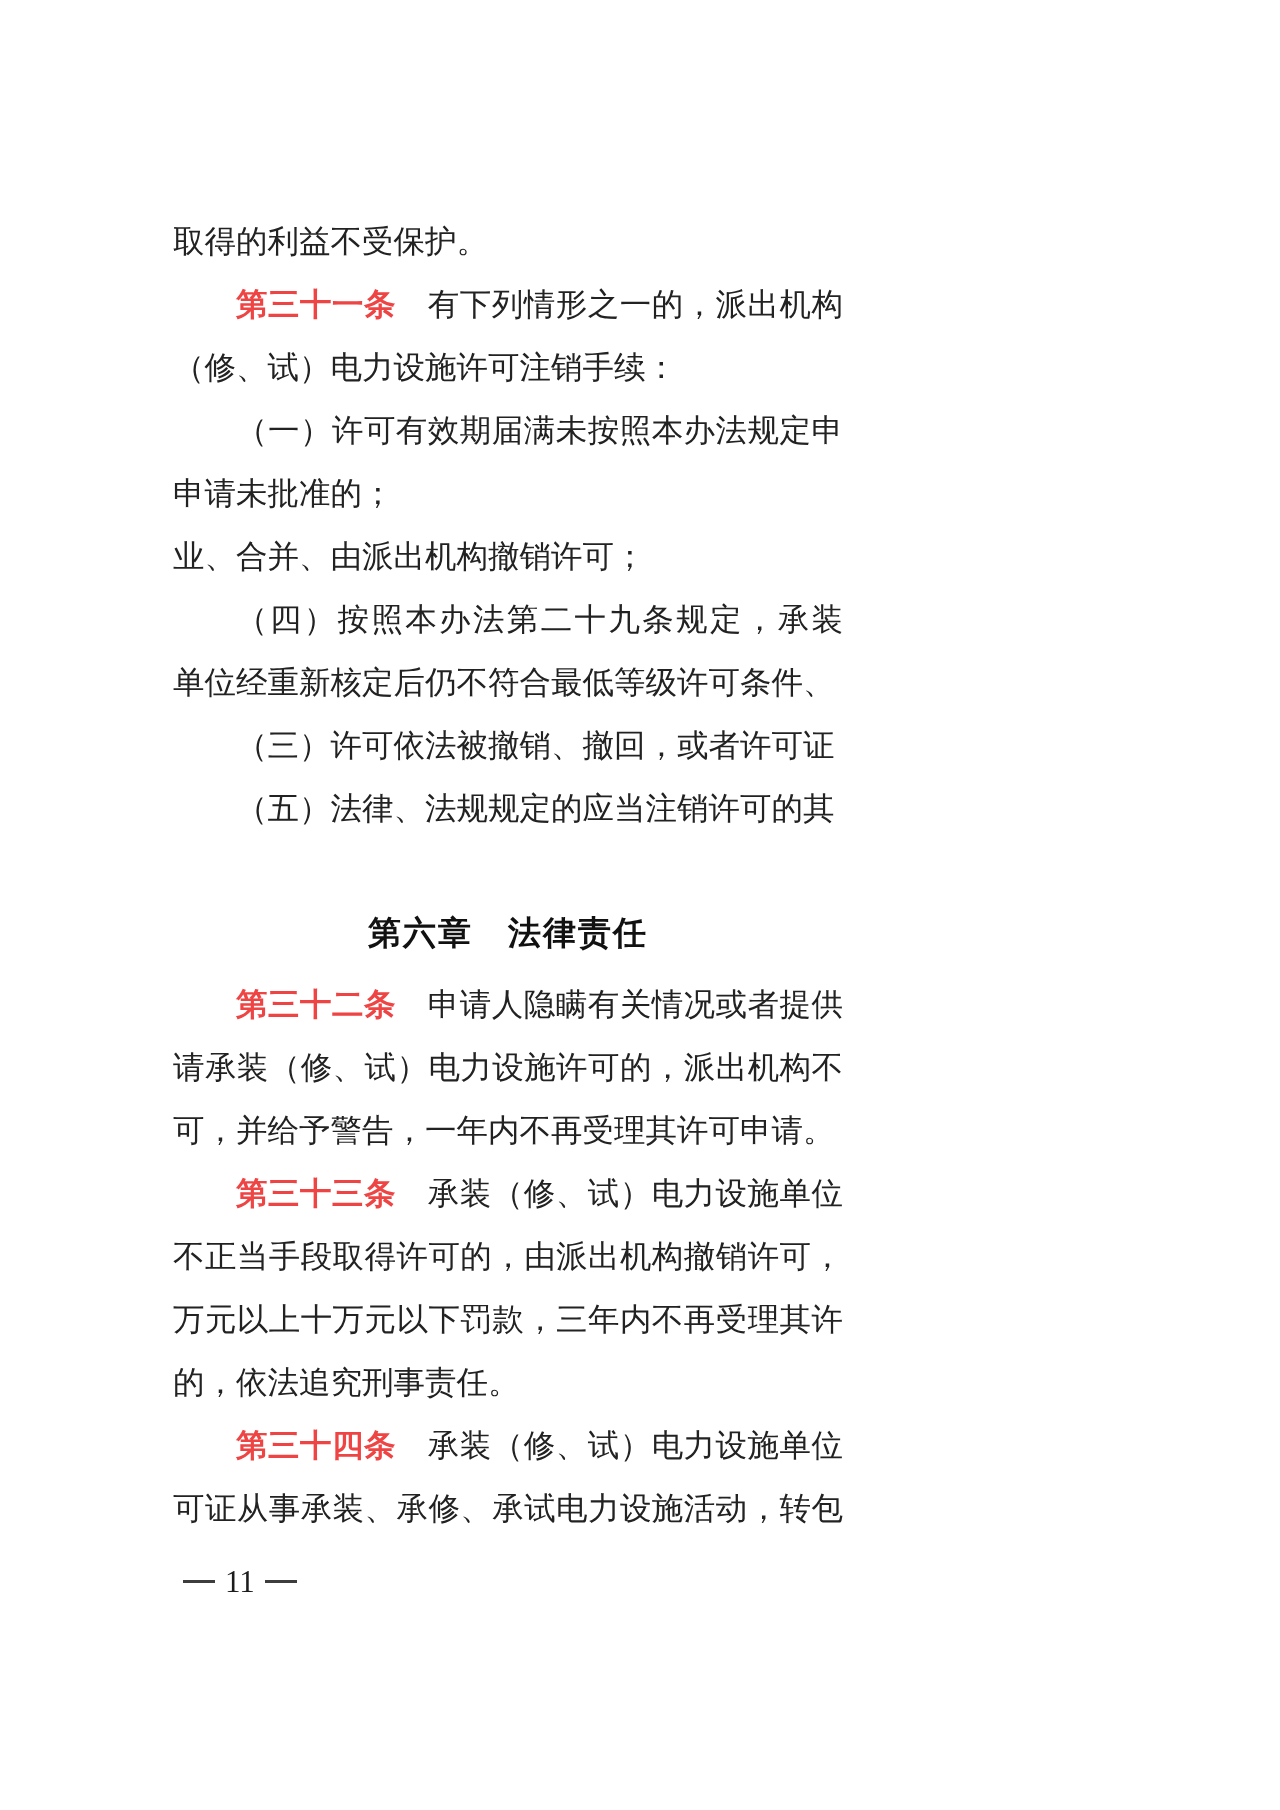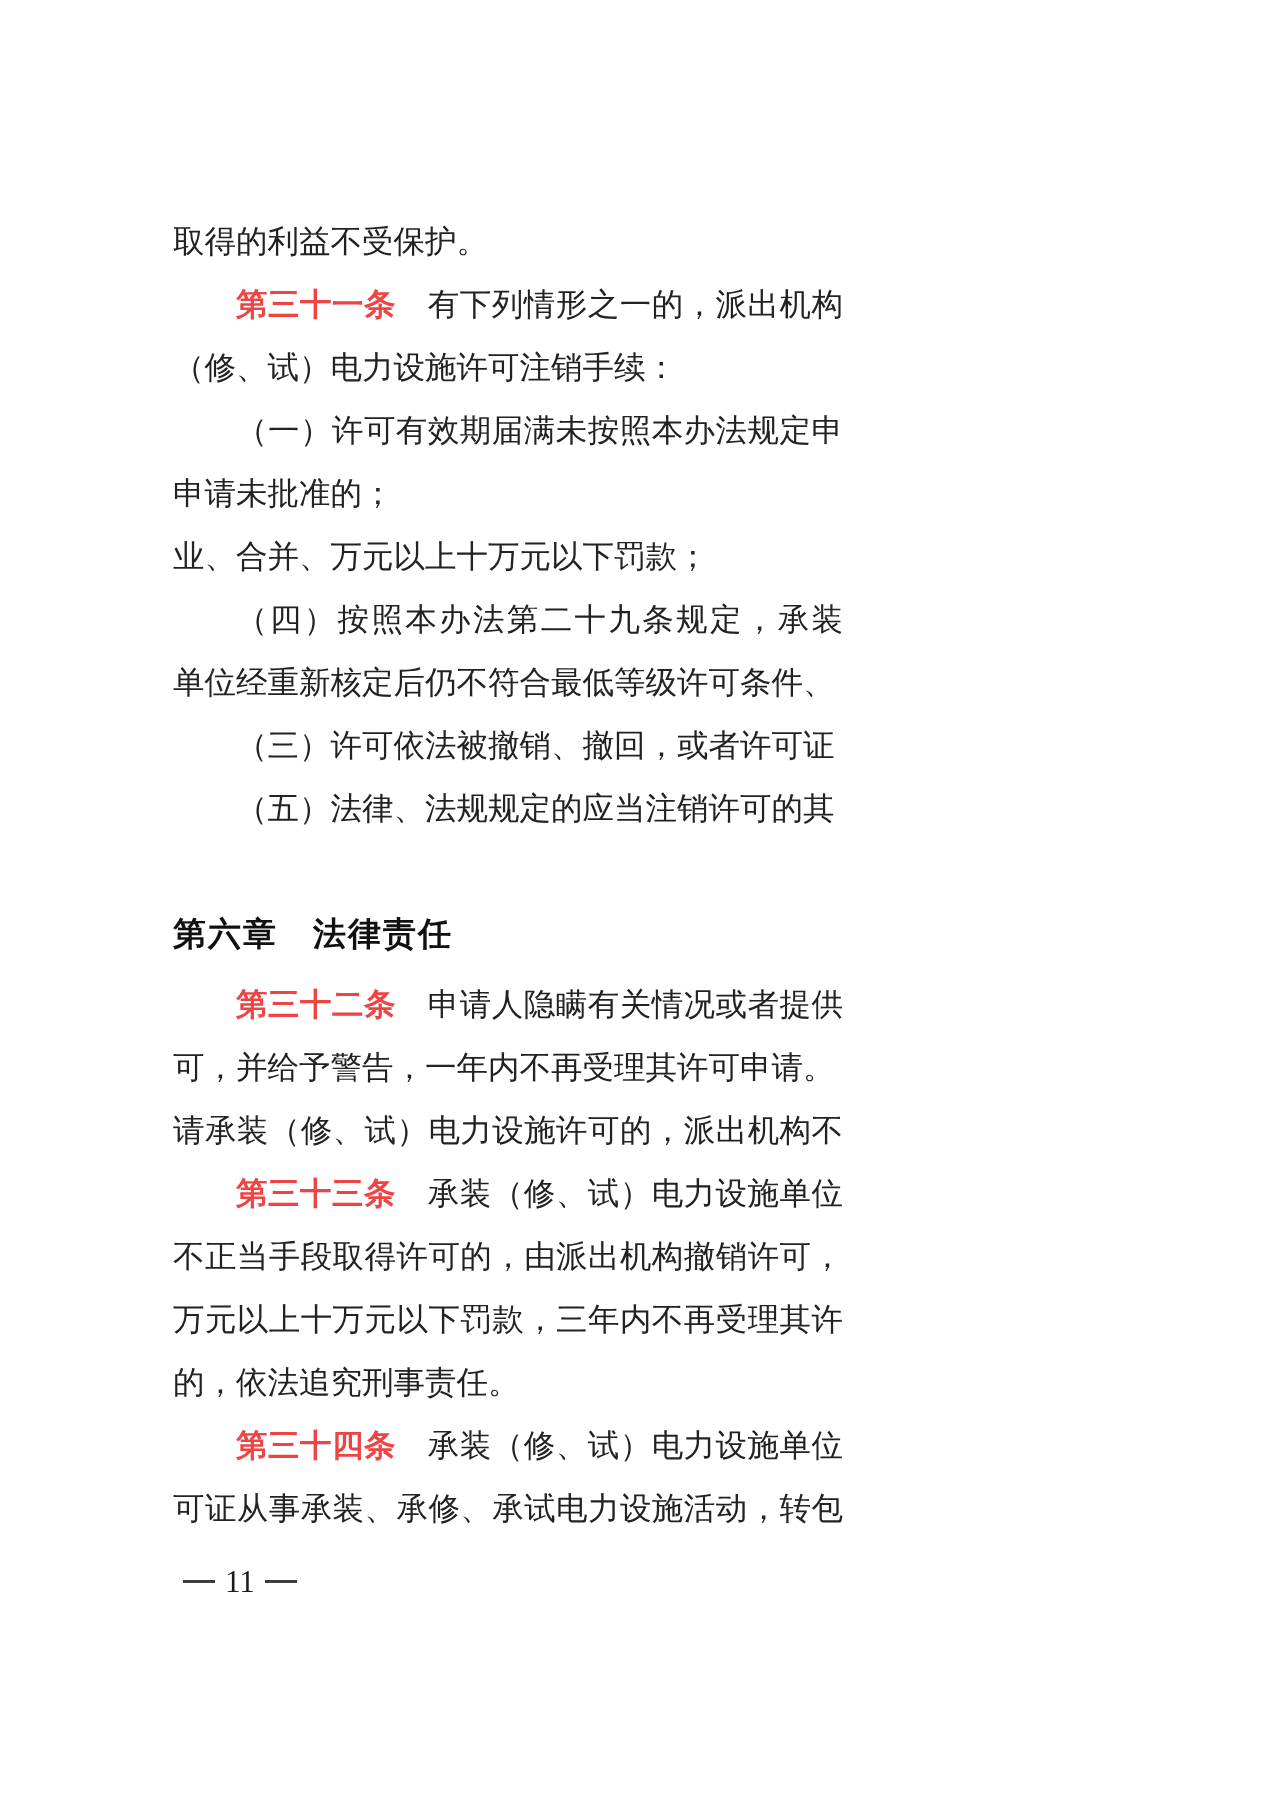--- a/index.html
+++ b/index.html
@@ -37,24 +37,24 @@
   .article-number {
     font-weight: 700;
     color: #ef4444;
     font-family: "Liberation Sans", "DejaVu Sans", sans-serif;
   }
   .chapter-heading {
     font-size: 33px;
     line-height: 63px;
     height: 63px;
     margin: 62px 0 8px 0;
-    text-align: left;
+    text-align: center;
     font-weight: 700;
     color: #111111;
-    font-family: Liberation Sans, sans-serif;
+    font-family: Liberation Serif, serif;
     letter-spacing: 2px;
   }
   .page-footer {
     margin-top: 10px;
     height: 63px;
     line-height: 63px;
     text-align: left;
     font-size: 31px;
     color: #1c1c1c;
   }
@@ -77,37 +77,37 @@
       </div>
       <div class="paragraph">
         <div class="doc-line fill indent"><span class="article-number">第三十一条</span>　有下列情形之一的，派出机构应当依法办理承装</div>
         <div class="doc-line">（修、试）电力设施许可注销手续：</div>
       </div>
       <div class="paragraph">
         <div class="doc-line fill indent">（一）许可有效期届满未按照本办法规定申请延续或者延续</div>
         <div class="doc-line">申请未批准的；</div>
       </div>
       <div class="paragraph">
-        <div class="doc-line">业、合并、万元以上十万元以下罚款；</div>
+        <div class="doc-line">业、合并、由派出机构撤销许可；</div>
       </div>
       <div class="paragraph">
         <div class="doc-line fill indent">（四）按照本办法第二十九条规定，承装（修、试）电力设施</div>
         <div class="doc-line">单位经重新核定后仍不符合最低等级许可条件、标准的；</div>
       </div>
       <div class="paragraph">
         <div class="doc-line indent">（三）许可依法被撤销、撤回，或者许可证被依法吊销的；</div>
       </div>
       <div class="paragraph">
         <div class="doc-line indent">（五）法律、法规规定的应当注销许可的其他情形。</div>
       </div>
       <div class="chapter-heading">第六章　法律责任</div>
       <div class="paragraph">
         <div class="doc-line fill indent"><span class="article-number">第三十二条</span>　申请人隐瞒有关情况或者提供虚假申请材料申</div>
+        <div class="doc-line fill">请承装（修、试）电力设施许可的，派出机构不予受理或者不予许</div>
         <div class="doc-line">可，并给予警告，一年内不再受理其许可申请。</div>
-        <div class="doc-line fill">请承装（修、试）电力设施许可的，派出机构不予受理或者不予许</div>
       </div>
       <div class="paragraph">
         <div class="doc-line fill indent"><span class="article-number">第三十三条</span>　承装（修、试）电力设施单位采取欺骗、贿赂等</div>
         <div class="doc-line fill">不正当手段取得许可的，由派出机构撤销许可，给予警告，并处一</div>
         <div class="doc-line fill">万元以上十万元以下罚款，三年内不再受理其许可申请；构成犯罪</div>
         <div class="doc-line">的，依法追究刑事责任。</div>
       </div>
       <div class="paragraph">
         <div class="doc-line fill indent"><span class="article-number">第三十四条</span>　承装（修、试）电力设施单位以欺骗手段取得许</div>
         <div class="doc-line fill">可证从事承装、承修、承试电力设施活动，转包或违法分包承装、</div>

